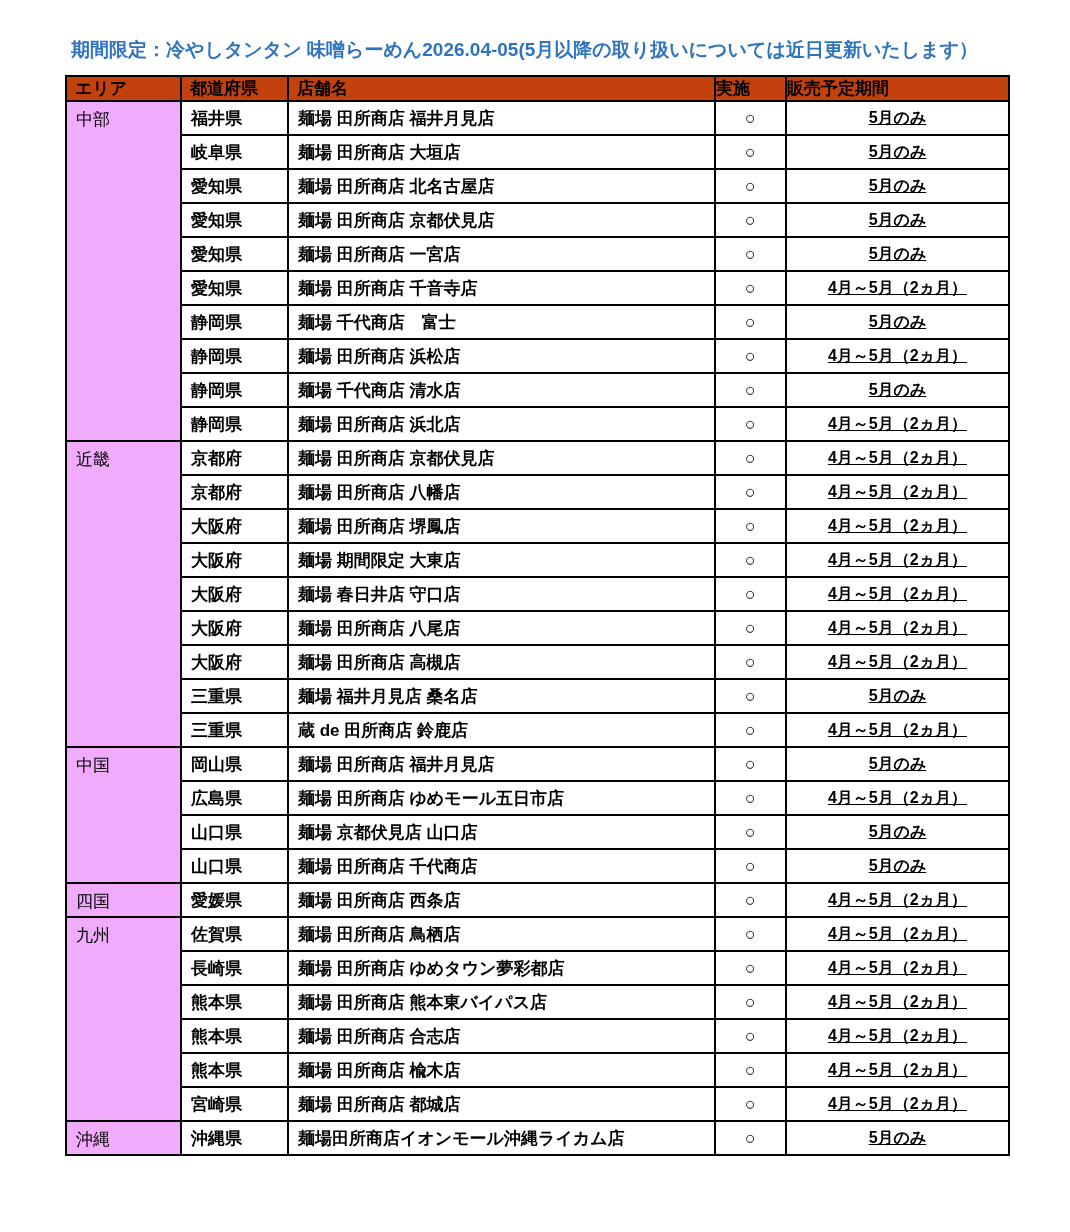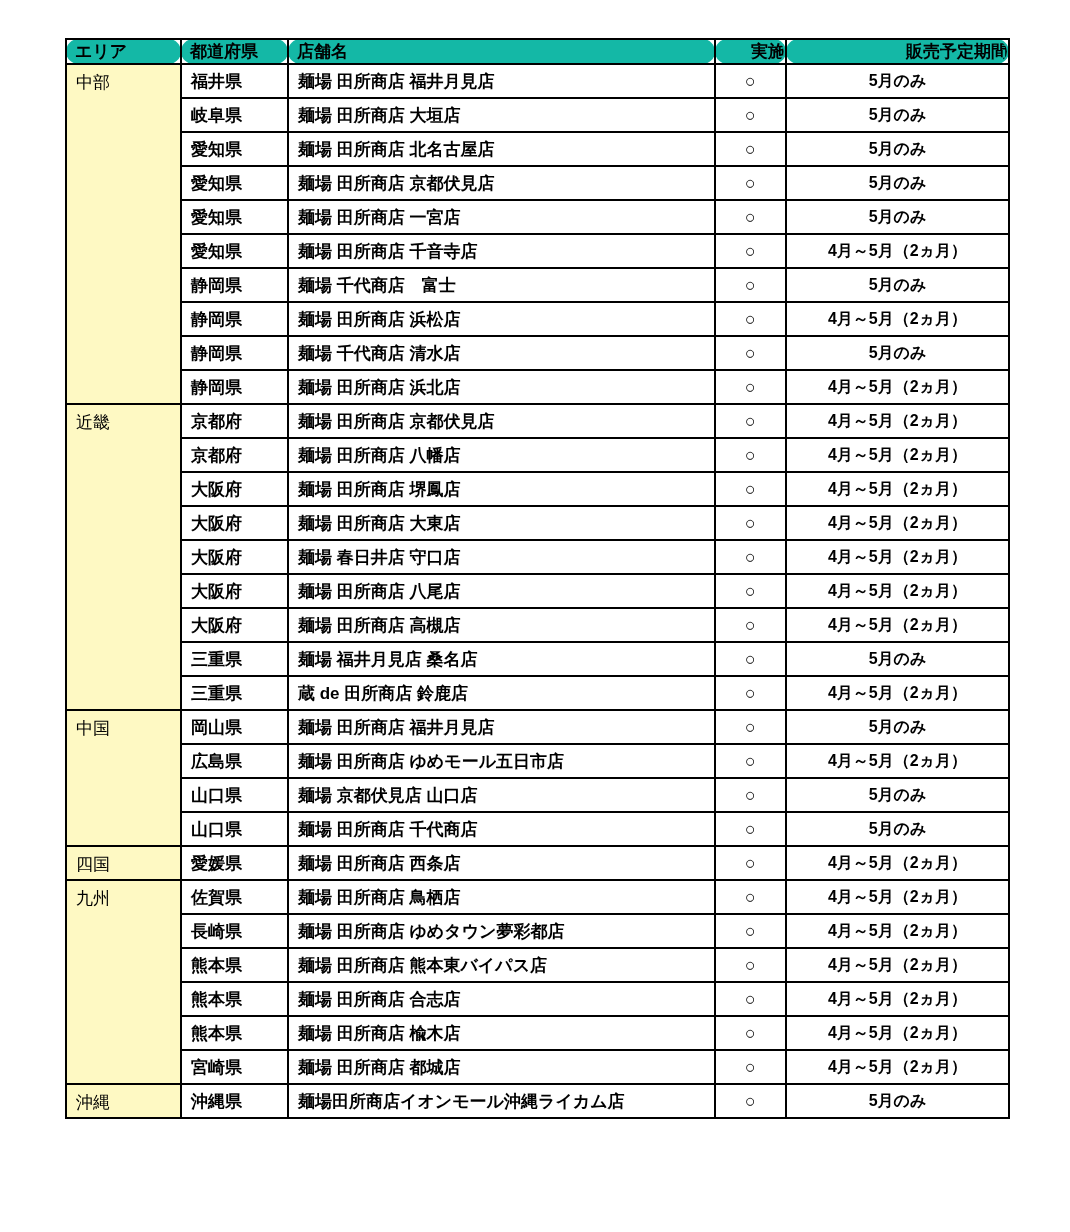--- a/index.html
+++ b/index.html
@@ -33,63 +33,64 @@
   col.c-store  { width: 427px; }
   col.c-mark   { width: 71px;  }
   col.c-period { width: 223px; }
   th, td {
     border: 2px solid #000000;
     box-sizing: border-box;
     overflow: hidden;
     white-space: nowrap;
   }
   thead th {
-    background: #14b8a6;
+    background: #c2410c;
     height: 14px;
     font-size: 17px;
     font-weight: 700;
     text-align: left;
     padding: 0 8px;
     color: #000;
-    border-radius: 13px;
   }
   thead th.h-mark, thead th.h-period {
-    text-align: right;
+    text-align: left;
     padding: 0;
   }
   tbody td {
     height: 34px;
     font-size: 17px;
     font-weight: 700;
     padding: 0 9px;
     color: #000;
     vertical-align: middle;
   }
   td.area-cell {
-    background: #fef9c3;
+    background: #f0abfc;
     font-weight: 400;
     vertical-align: top;
     padding-top: 6px;
   }
   td.mark-cell {
     text-align: center;
     font-weight: 400;
     font-size: 18px;
     padding: 0;
   }
   td.period-cell {
     text-align: center;
     font-size: 16px;
     padding: 0;
+    text-decoration: underline;
   }
 </style>
 </head>
 <body>
 
 <div class="page">
+  <div class="title">期間限定：冷やしタンタン 味噌らーめん2026.04-05(5月以降の取り扱いについては近日更新いたします）</div>
 
   <table class="store-table">
     <colgroup>
       <col class="c-area">
       <col class="c-pref">
       <col class="c-store">
       <col class="c-mark">
       <col class="c-period">
     </colgroup>
     <thead>
@@ -177,21 +178,21 @@
           <td class="period-cell">4月～5月（2ヵ月）</td>
         </tr>
         <tr>
           <td class="pref-cell">大阪府</td>
           <td class="store-cell">麺場 田所商店 堺鳳店</td>
           <td class="mark-cell">○</td>
           <td class="period-cell">4月～5月（2ヵ月）</td>
         </tr>
         <tr>
           <td class="pref-cell">大阪府</td>
-          <td class="store-cell">麺場 田所商店 大東店</td>
+          <td class="store-cell">麺場 期間限定 大東店</td>
           <td class="mark-cell">○</td>
           <td class="period-cell">4月～5月（2ヵ月）</td>
         </tr>
         <tr>
           <td class="pref-cell">大阪府</td>
           <td class="store-cell">麺場 春日井店 守口店</td>
           <td class="mark-cell">○</td>
           <td class="period-cell">4月～5月（2ヵ月）</td>
         </tr>
         <tr>

